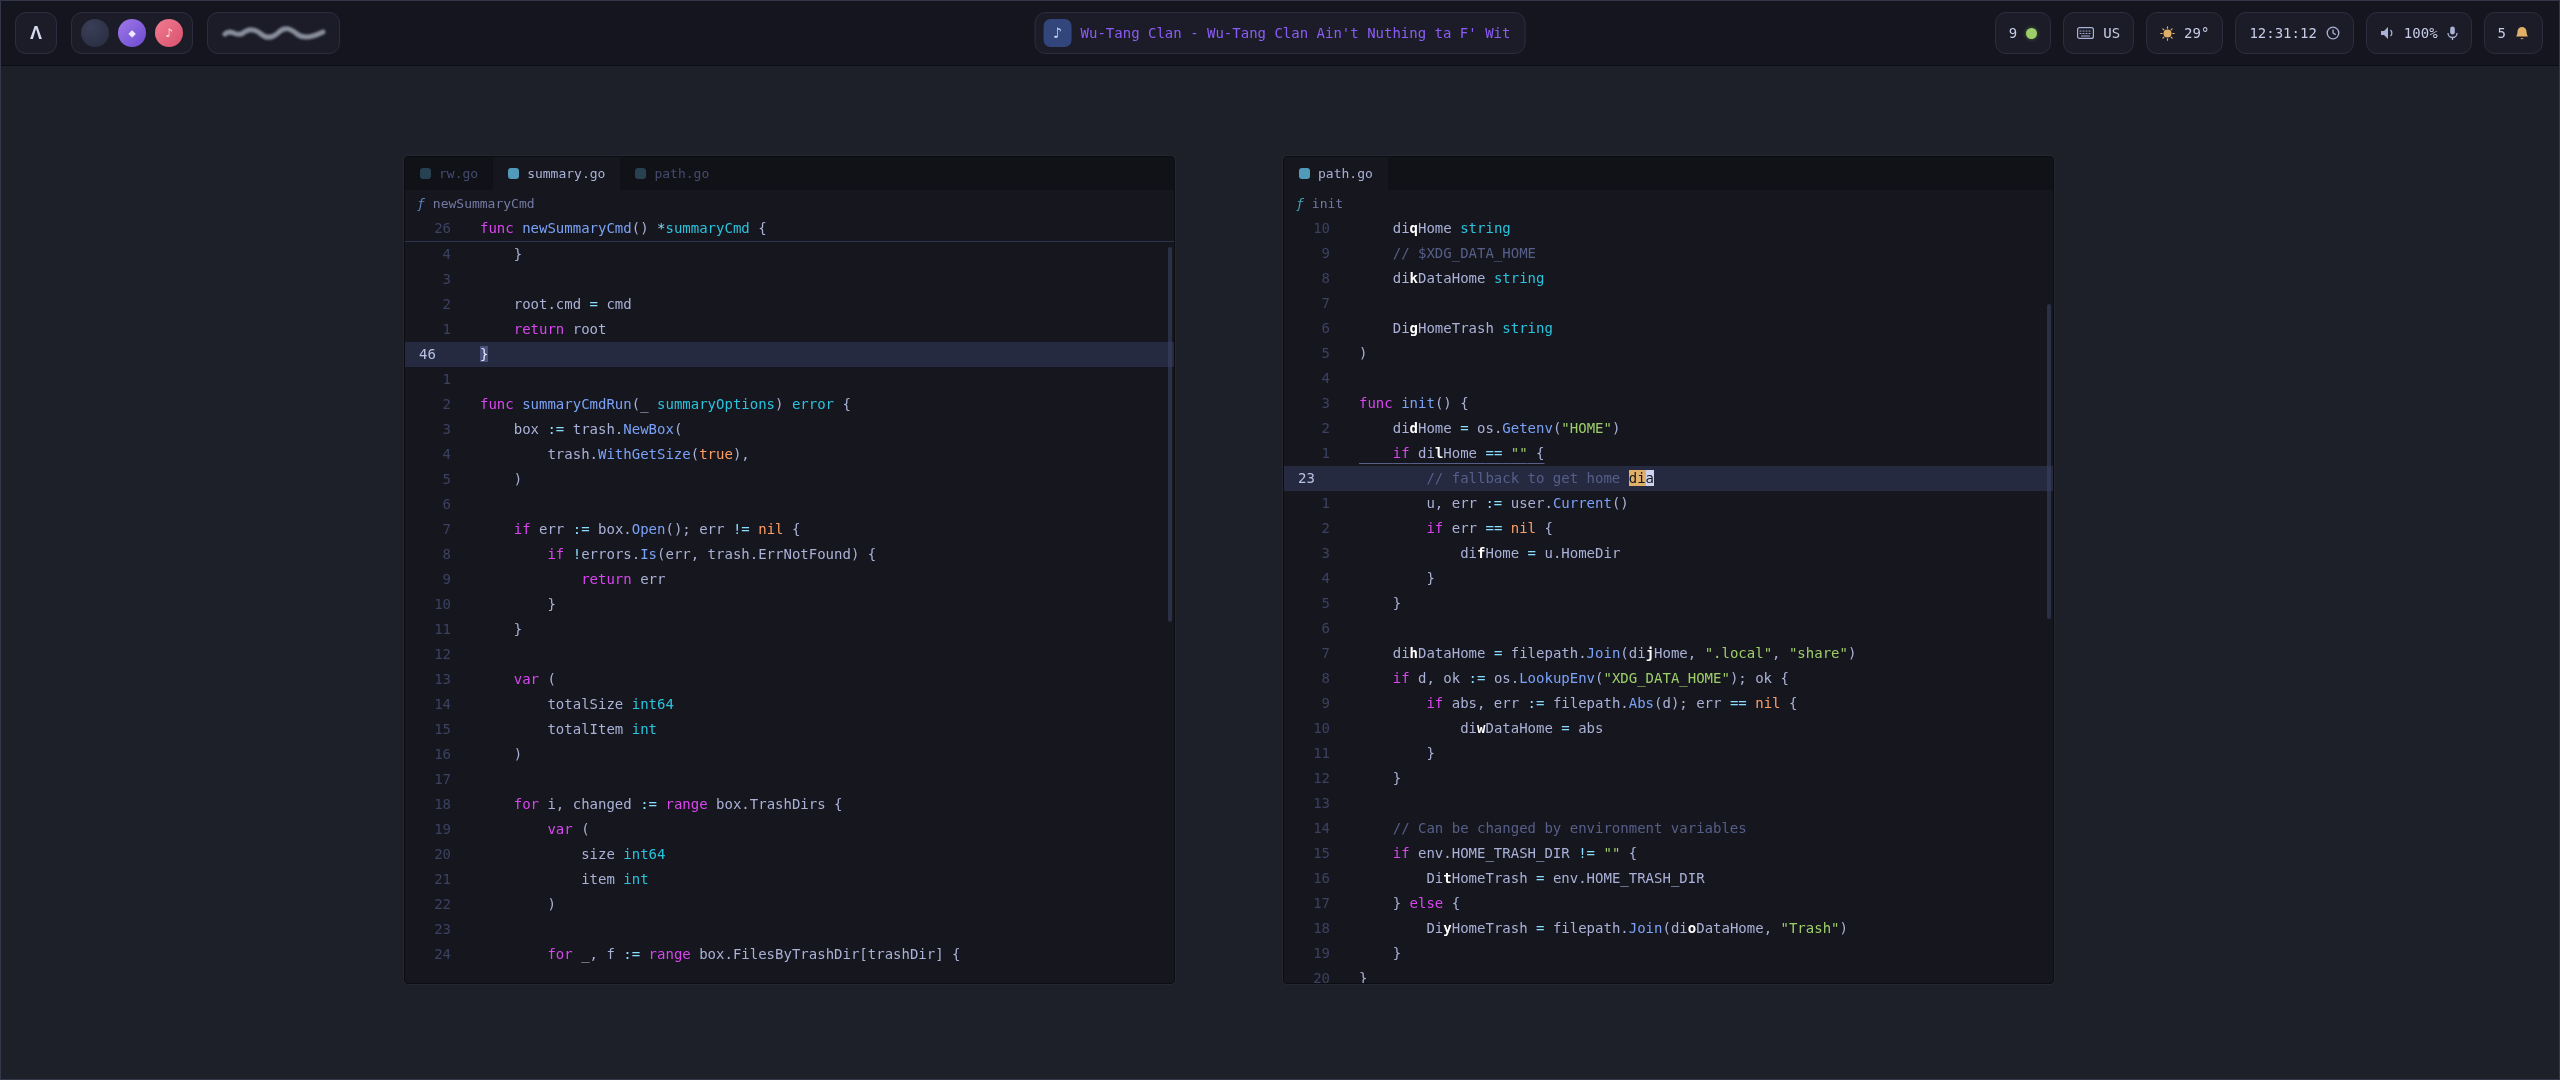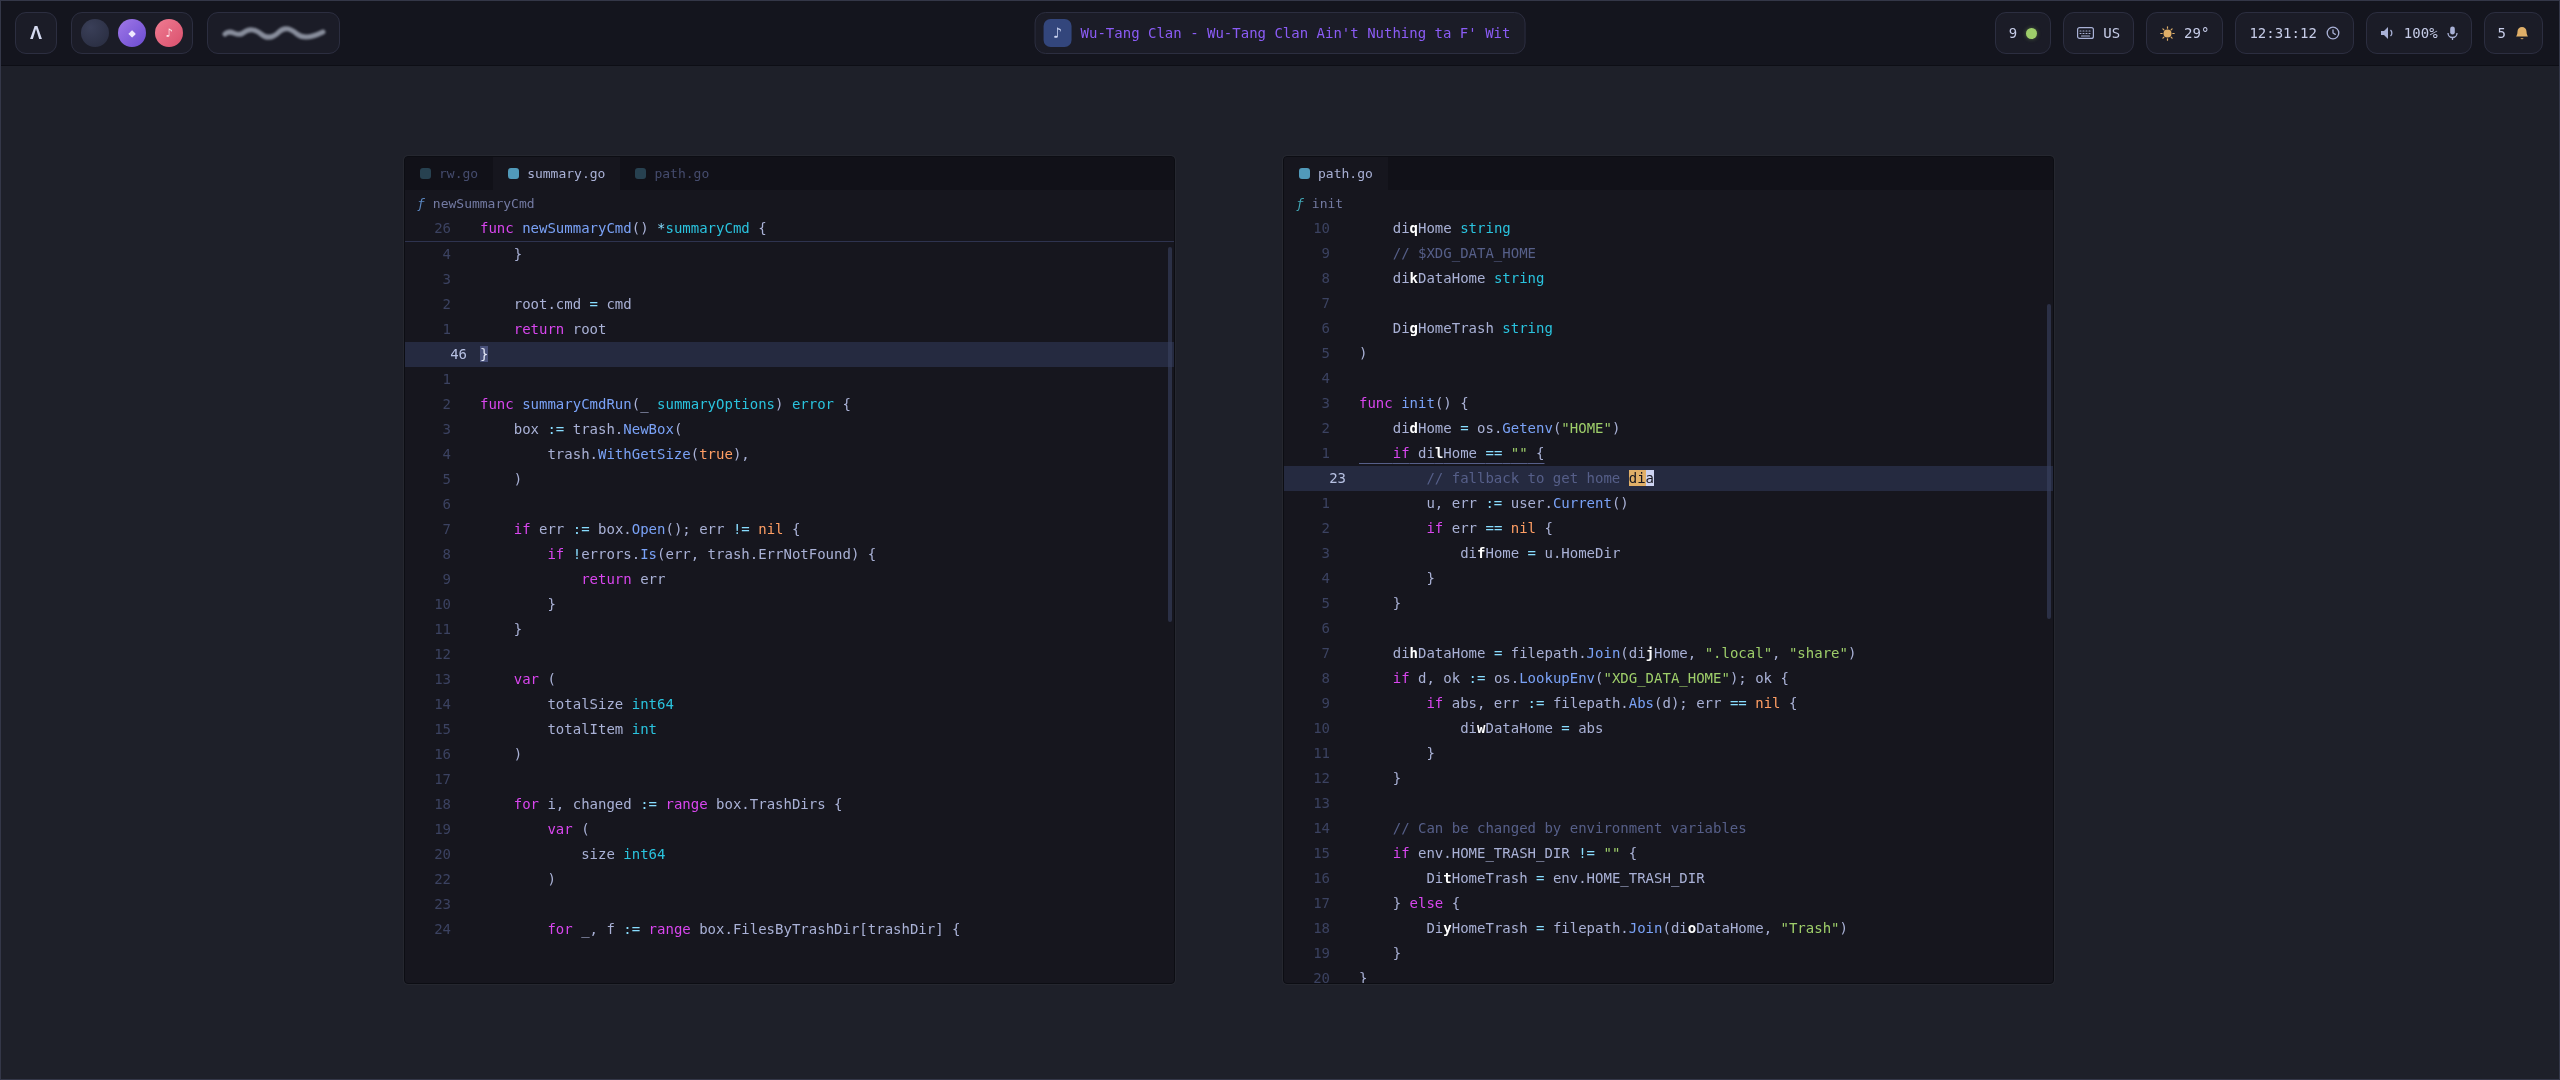--- a/index.html
+++ b/index.html
@@ -40,21 +40,21 @@
 
   .winbar{height:26px;display:flex;align-items:center;gap:8px;padding:0 12px;font-size:13px;color:#737aa2}
   .wb-icon{color:#5a86c0;font-style:italic;font-size:13px}
   #win-right .wb-icon{color:#41a6b5}
 
   .contextrow{border-bottom:1px solid #2e334f}
 
   .line{display:flex;height:25px;line-height:25px;font-size:14px;white-space:pre}
   .cursorline{background:#252a40}
   .lnum{flex:0 0 auto;width:62px;padding-right:16px;text-align:right;color:#3b4261}
-  .lnum.absnum{text-align:right;padding-left:14px;padding-right:0;color:#b7c1e3}
+  .lnum.absnum{text-align:left;padding-left:14px;padding-right:0;color:#b7c1e3}
   .codetext{padding-left:13px}
   .codetext.uline{text-decoration:underline;text-decoration-color:#565f89;text-underline-offset:5px}
 
   .tok-k{color:#d946ef}
   .tok-f{color:#7aa2f7}
   .tok-t{color:#2ac3de}
   .tok-s{color:#9ece6a}
   .tok-n{color:#ff9e64}
   .tok-c{color:#565f89;}
   .tok-o{color:#89ddff}
@@ -205,20 +205,21 @@
         <div class="line"><span class="lnum">11</span><span class="codetext"><span class="tok-d">    }</span></span></div>
         <div class="line"><span class="lnum">12</span><span class="codetext"></span></div>
         <div class="line"><span class="lnum">13</span><span class="codetext"><span class="tok-d">    </span><span class="tok-k">var</span><span class="tok-d"> (</span></span></div>
         <div class="line"><span class="lnum">14</span><span class="codetext"><span class="tok-d">        totalSize </span><span class="tok-t">int64</span></span></div>
         <div class="line"><span class="lnum">15</span><span class="codetext"><span class="tok-d">        totalItem </span><span class="tok-t">int</span></span></div>
         <div class="line"><span class="lnum">16</span><span class="codetext"><span class="tok-d">    )</span></span></div>
         <div class="line"><span class="lnum">17</span><span class="codetext"></span></div>
         <div class="line"><span class="lnum">18</span><span class="codetext"><span class="tok-d">    </span><span class="tok-k">for</span><span class="tok-d"> i, changed </span><span class="tok-o">:=</span><span class="tok-d"> </span><span class="tok-k">range</span><span class="tok-d"> box.TrashDirs {</span></span></div>
         <div class="line"><span class="lnum">19</span><span class="codetext"><span class="tok-d">        </span><span class="tok-k">var</span><span class="tok-d"> (</span></span></div>
         <div class="line"><span class="lnum">20</span><span class="codetext"><span class="tok-d">            size </span><span class="tok-t">int64</span></span></div>
+        <div class="line"><span class="lnum">21</span><span class="codetext"><span class="tok-d">            item </span><span class="tok-t">int</span></span></div>
         <div class="line"><span class="lnum">22</span><span class="codetext"><span class="tok-d">        )</span></span></div>
         <div class="line"><span class="lnum">23</span><span class="codetext"></span></div>
         <div class="line"><span class="lnum">24</span><span class="codetext"><span class="tok-d">        </span><span class="tok-k">for</span><span class="tok-d"> _, f </span><span class="tok-o">:=</span><span class="tok-d"> </span><span class="tok-k">range</span><span class="tok-d"> box.FilesByTrashDir[trashDir] {</span></span></div>
       </div>
     <div class="sbar"></div>
   </section>
 
   <section class="win" id="win-right">
     <div class="tabline">
         <div class="tab active">

